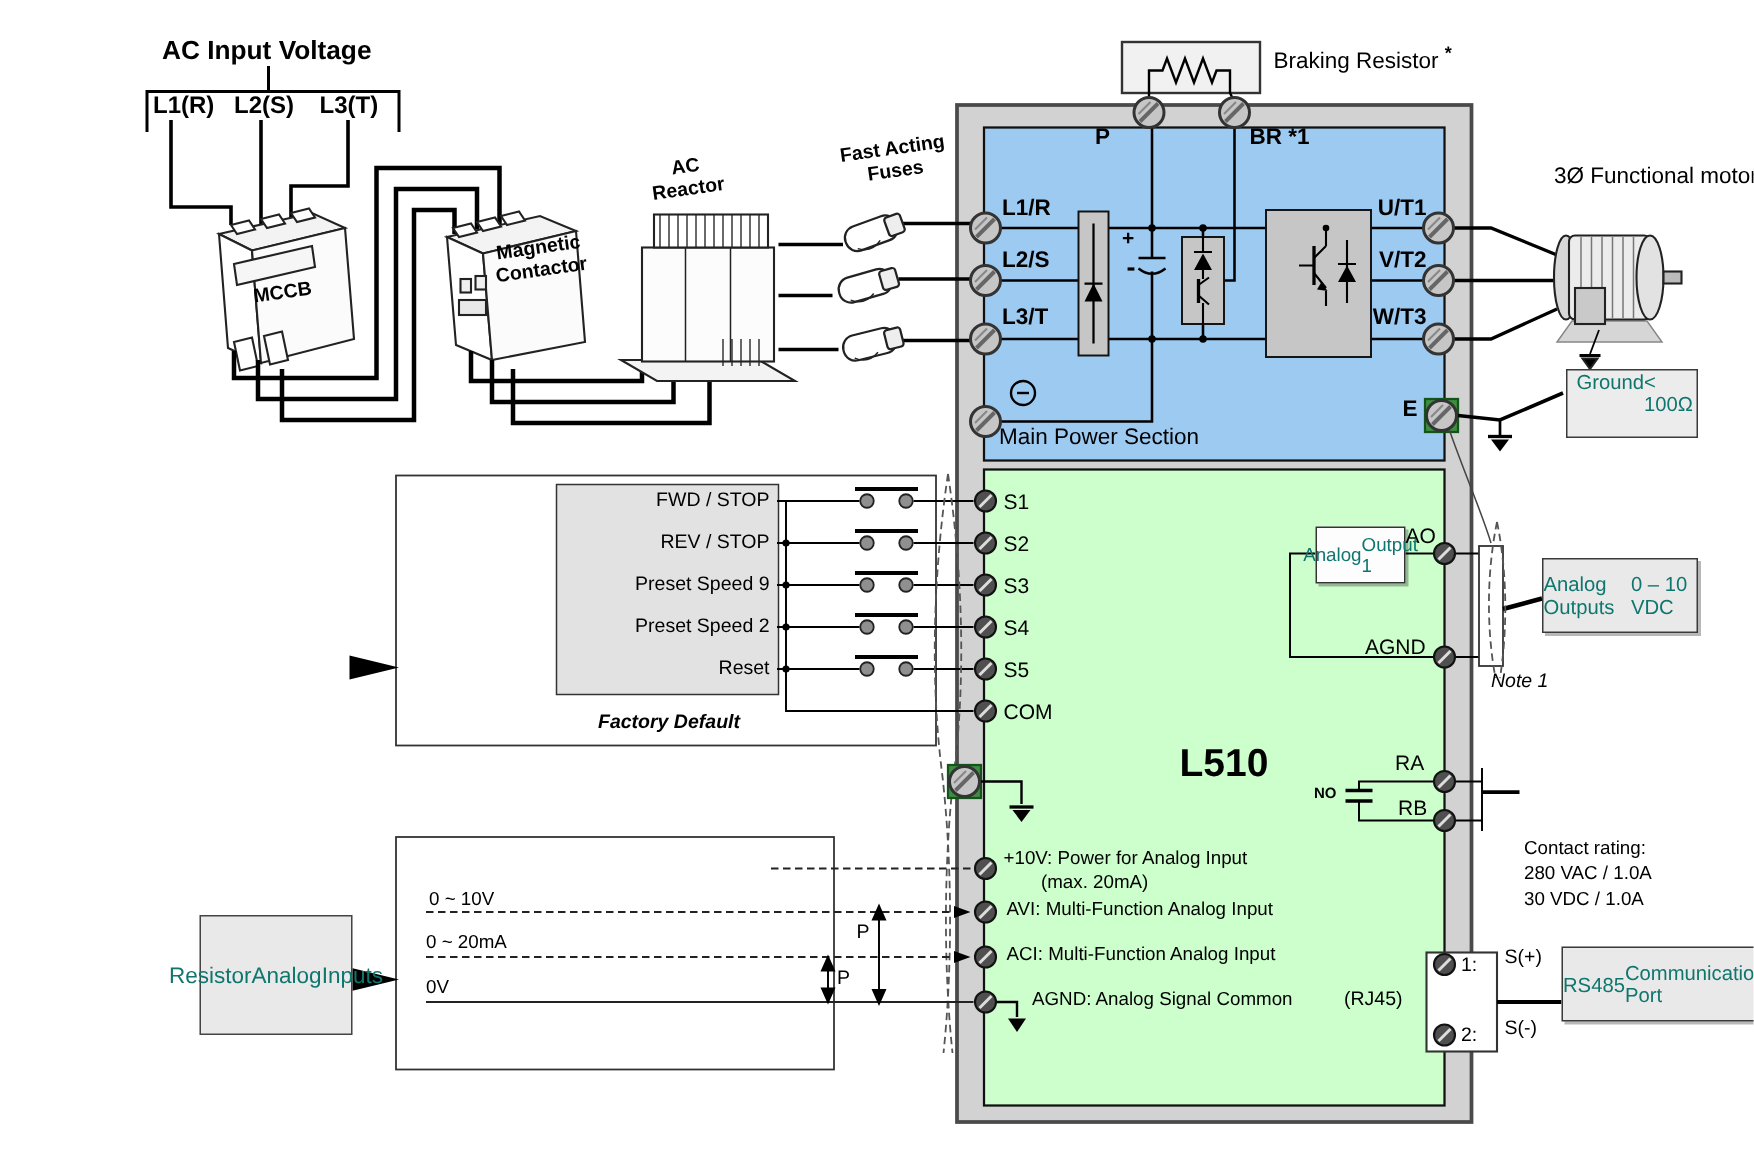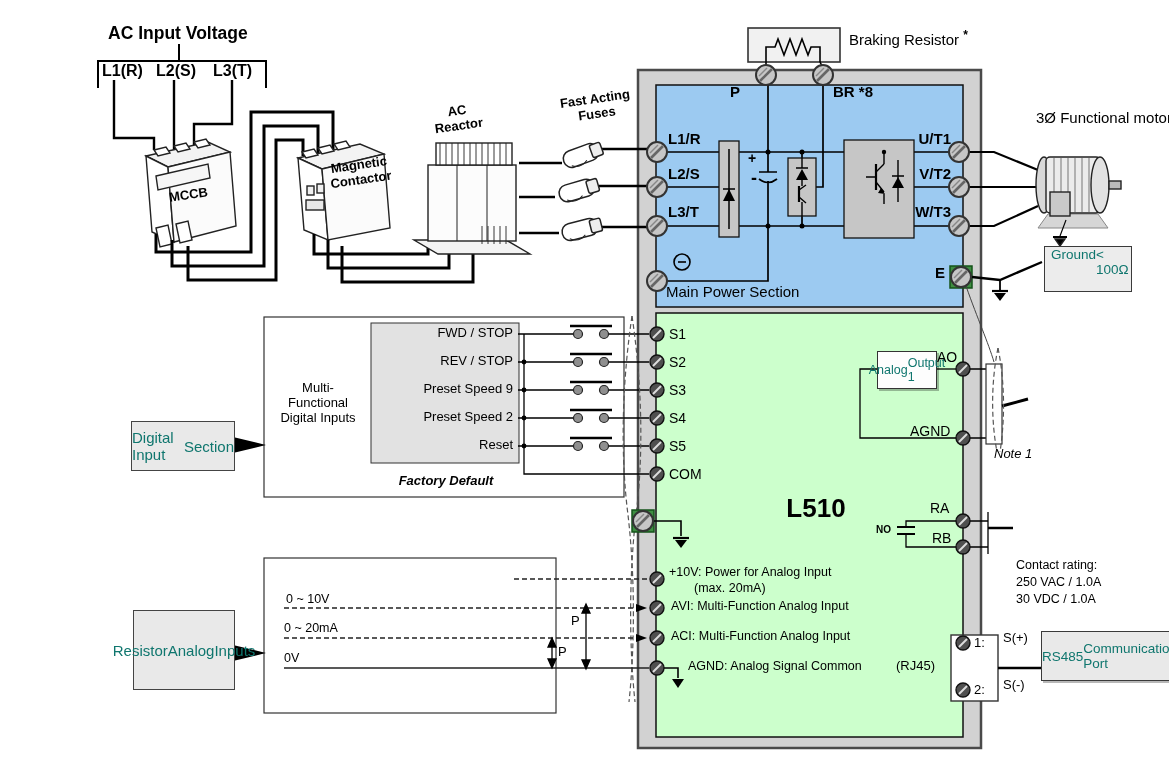--- a/index.html
+++ b/index.html
@@ -347,48 +347,39 @@
 <div class="t b s13 rot ctr" style="left:518px;top:92px;width:84px">
   <div>Fast Acting</div>
   <div>Fuses</div>
 </div>
 
 <div class="t s15" style="left:813px;top:29px">
   <span>Braking Resistor</span>
   <span class="b" style="vertical-align:super;font-size:12px">*</span>
 </div>
 <div class="t b s15" style="left:694px;top:83px">P</div>
-<div class="t b s15" style="left:797px;top:83px">BR *8</div>
+<div class="t b s15" style="left:797px;top:83px">BR *1</div>
 
 <div class="t b s15" style="left:632px;top:130px">L1/R</div>
 <div class="t b s15" style="left:632px;top:165px">L2/S</div>
 <div class="t b s15" style="left:632px;top:203px">L3/T</div>
 <div class="t b s15 rgt" style="left:855px;top:130px;width:60px">U/T1</div>
 <div class="t b s15 rgt" style="left:855px;top:165px;width:60px">V/T2</div>
 <div class="t b s15 rgt" style="left:855px;top:203px;width:60px">W/T3</div>
 <div class="t b s14" style="left:712px;top:150px">+</div>
 <div class="t b" style="left:715px;top:168px;font-size:18px">-</div>
 <div class="t s15" style="left:630px;top:283px">Main Power Section</div>
 <div class="t b s15" style="left:899px;top:264px">E</div>
 
 <div class="t s15" style="left:1000px;top:109px">3Ø Functional motor</div>
 <div class="box lft" style="left:1008px;top:246px;width:80px;height:44px;background:#ececec">
   <div class="s135">Ground</div>
   <div class="s135">&lt; 100Ω</div>
 </div>
 
-<div class="box" style="left:95px;top:421px;width:102px;height:48px;border-color:#444">
-  <div class="s15">Digital Input</div>
-  <div class="s15">Section</div>
-</div>
-<div class="t s13 ctr" style="left:232px;top:381px;width:100px">
-  <div>Multi-</div>
-  <div>Functional</div>
-  <div>Digital Inputs</div>
-</div>
 <div class="t s13 rgt" style="left:327px;top:326px;width:150px">FWD / STOP</div>
 <div class="t s13 rgt" style="left:327px;top:354px;width:150px">REV / STOP</div>
 <div class="t s13 rgt" style="left:327px;top:382px;width:150px">Preset Speed 9</div>
 <div class="t s13 rgt" style="left:327px;top:410px;width:150px">Preset Speed 2</div>
 <div class="t s13 rgt" style="left:327px;top:438px;width:150px">Reset</div>
 <div class="t b i s13 ctr" style="left:330px;top:474px;width:160px">Factory Default</div>
 <div class="t s14" style="left:633px;top:326px">S1</div>
 <div class="t s14" style="left:633px;top:354px">S2</div>
 <div class="t s14" style="left:633px;top:382px">S3</div>
 <div class="t s14" style="left:633px;top:410px">S4</div>
@@ -396,27 +387,31 @@
 <div class="t s14" style="left:633px;top:466px">COM</div>
 
 <div class="t b s27 ctr" style="left:738px;top:494px;width:84px">L510</div>
 
 <div class="box wbox shadow" style="left:841px;top:351px;width:58px;height:36px;border-color:#333;border-width:1px">
   <div class="s12">Analog</div>
   <div class="s12">Output 1</div>
 </div>
 <div class="t s14" style="left:901px;top:349px">AO</div>
 <div class="t s14" style="left:874px;top:423px">AGND</div>
+<div class="box shadow" style="left:992px;top:372px;width:102px;height:48px">
+  <div class="s135">Analog Outputs</div>
+  <div class="s135">0 – 10 VDC</div>
+</div>
 <div class="t i s13" style="left:958px;top:447px">Note 1</div>
 
 <div class="t s14" style="left:894px;top:500px">RA</div>
 <div class="t s14" style="left:896px;top:530px">RB</div>
 <div class="t b s10" style="left:840px;top:524px">NO</div>
 <div class="t s12" style="left:980px;top:558px">Contact rating:</div>
-<div class="t s12" style="left:980px;top:575px">250 VAC / 1.0A</div>
+<div class="t s12" style="left:980px;top:575px">280 VAC / 1.0A</div>
 <div class="t s12" style="left:980px;top:592px">30 VDC / 1.0A</div>
 
 <div class="box" style="left:97px;top:610px;width:100px;height:78px;border-color:#444">
   <div class="s15">Resistor</div>
   <div class="s15">Analog</div>
   <div class="s15">Inputs</div>
 </div>
 <div class="t s12" style="left:250px;top:592px">0 ~ 10V</div>
 <div class="t s12" style="left:248px;top:621px">0 ~ 20mA</div>
 <div class="t s12" style="left:248px;top:651px">0V</div>

